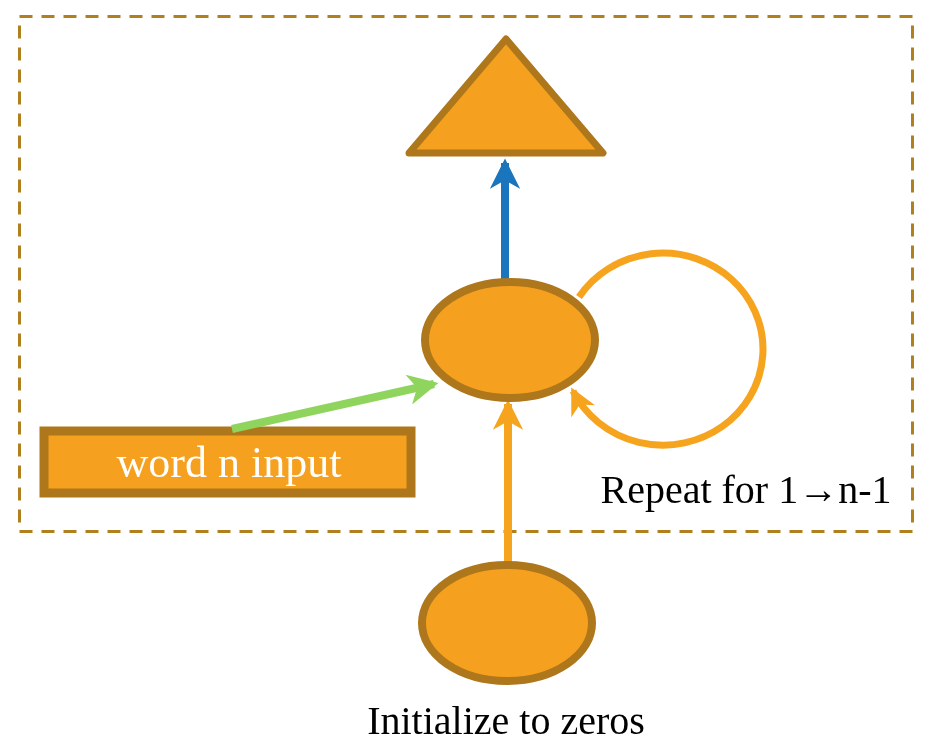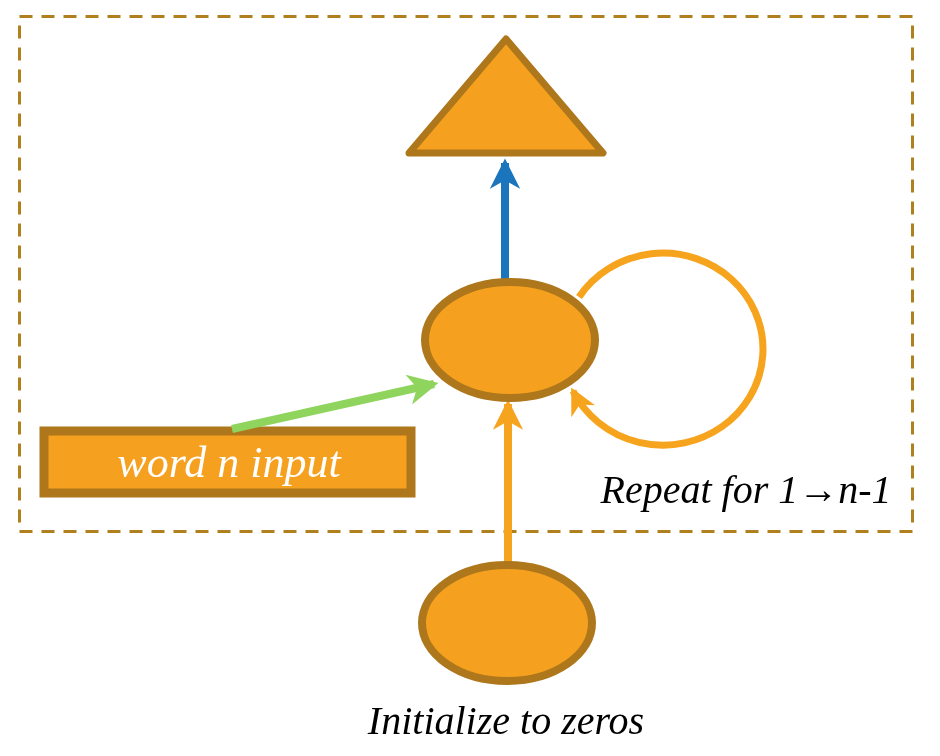--- a/index.html
+++ b/index.html
@@ -21,21 +21,20 @@
     width: 940px;
     height: 756px;
     background: var(--background);
     overflow: hidden;
     font-family: "Liberation Serif", "DejaVu Serif", serif;
   }
   .stage {
     position: relative;
     width: 940px;
     height: 756px;
-    font-style: italic;
   }
   svg.diagram {
     position: absolute;
     left: 0;
     top: 0;
     display: block;
   }
   .boundary {
     fill: none;
     stroke: var(--boundary_dash);

